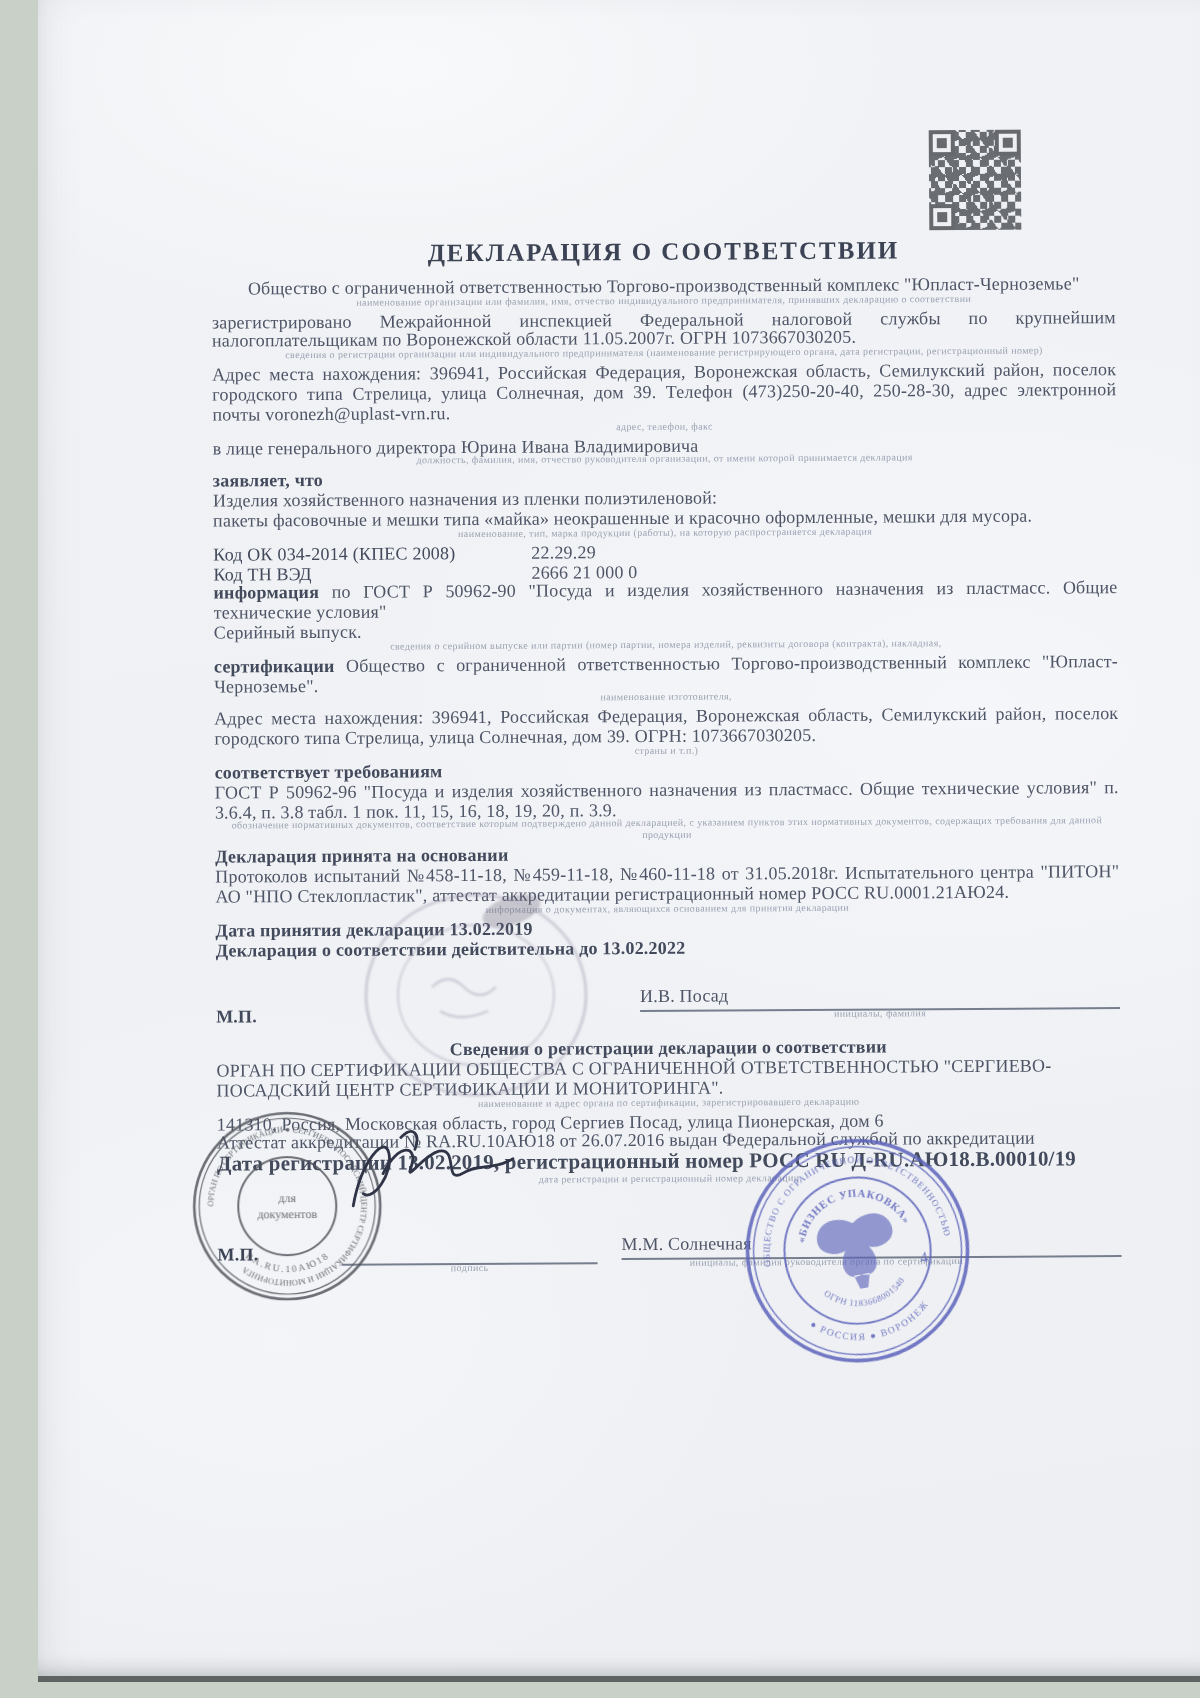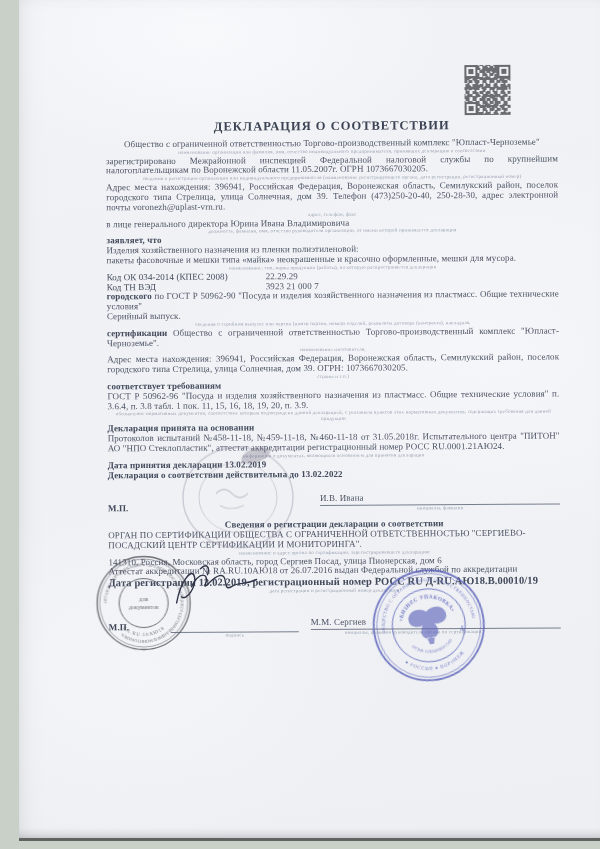--- a/index.html
+++ b/index.html
@@ -105,24 +105,24 @@
     <p class="pl">Изделия хозяйственного назначения из пленки полиэтиленовой:</p>
     <p class="pl">пакеты фасовочные и мешки типа «майка» неокрашенные и красочно оформленные, мешки для мусора.</p>
     <span class="cap">наименование, тип, марка продукции (работы), на которую распространяется декларация</span>
 
     <p class="coderow">
       <span class="codelabel">Код ОК 034-2014 (КПЕС 2008)</span>
       <span>22.29.29</span>
     </p>
     <p class="coderow">
       <span class="codelabel">Код ТН ВЭД</span>
-      <span>3923 21 000 7</span>
+      <span>2666 21 000 0</span>
     </p>
 
-    <p class="p"><span class="b">городского</span><span> по ГОСТ Р 50962-90 "Посуда и изделия хозяйственного назначения из пластмасс. Общие технические условия"</span></p>
+    <p class="p"><span class="b">информация</span><span> по ГОСТ Р 50962-90 "Посуда и изделия хозяйственного назначения из пластмасс. Общие технические условия"</span></p>
 
     <p class="pl">Серийный выпуск.</p>
     <span class="cap">сведения о серийном выпуске или партии (номер партии, номера изделий, реквизиты договора (контракта), накладная,</span>
 
     <p class="p"><span class="b">сертификации</span><span> Общество с ограниченной ответственностью Торгово-производственный комплекс "Юпласт-Черноземье".</span></p>
     <span class="cap">наименование изготовителя,</span>
 
     <p class="p">Адрес места нахождения: 396941, Российская Федерация, Воронежская область, Семилукский район, поселок городского типа Стрелица, улица Солнечная, дом 39. ОГРН: 1073667030205.</p>
     <span class="cap">страны и т.п.)</span>
 
@@ -134,21 +134,21 @@
     <p class="p">Протоколов испытаний №458-11-18, №459-11-18, №460-11-18 от 31.05.2018г. Испытательного центра "ПИТОН" АО "НПО Стеклопластик", аттестат аккредитации регистрационный номер РОСС RU.0001.21АЮ24.</p>
     <span class="cap">информация о документах, являющихся основанием для принятия декларации</span>
 
     <p class="pl b">Дата принятия декларации 13.02.2019</p>
     <p class="pl b">Декларация о соответствии действительна до 13.02.2022</p>
 
     <div class="mprow">
       <span class="mplabel">М.П.</span>
       <span class="mpspacer"></span>
       <div class="signer">
-        <div class="nameline"><span>И.В. Ивана</span></div>
+        <div class="nameline"><span>И.В. Посад</span></div>
         <span class="cap">инициалы, фамилия</span>
       </div>
     </div>
 
     <p class="pc b h2">Сведения о регистрации декларации о соответствии</p>
 
     <p class="pl">ОРГАН ПО СЕРТИФИКАЦИИ ОБЩЕСТВА С ОГРАНИЧЕННОЙ ОТВЕТСТВЕННОСТЬЮ "СЕРГИЕВО-ПОСАДСКИЙ ЦЕНТР СЕРТИФИКАЦИИ И МОНИТОРИНГА".</p>
     <span class="cap">наименование и адрес органа по сертификации, зарегистрировавшего декларацию</span>
 
     <p class="pl">141310, Россия, Московская область, город Сергиев Посад, улица Пионерская, дом 6</p>
@@ -158,21 +158,21 @@
     <span class="cap">дата регистрации и регистрационный номер декларации</span>
 
     <div class="botrow">
       <span class="mp2">М.П.</span>
       <div class="sigblock">
         <div class="sigline"></div>
         <span class="cap">подпись</span>
       </div>
       <span class="botgap"></span>
       <div class="kis">
-        <div class="nameline"><span>М.М. Сергиев</span></div>
+        <div class="nameline"><span>М.М. Солнечная</span></div>
         <span class="cap left">инициалы, фамилия руководителя органа по сертификации</span>
       </div>
     </div>
   </main>
 
   <svg class="faintstamp" width="120" height="112" viewBox="0 0 120 112">
     <ellipse cx="60" cy="56" rx="55" ry="50" fill="none" stroke="#9288a3" stroke-width="1.4"></ellipse>
     <ellipse cx="60" cy="56" rx="39" ry="35" fill="none" stroke="#9288a3" stroke-width=".9"></ellipse>
     <ellipse cx="78" cy="14" rx="15" ry="7" fill="#6a6378" opacity=".8" transform="rotate(-18 78 14)"></ellipse>
     <path d="M38,52 q8,-8 16,0 q8,8 16,0 M42,64 q10,6 24,0" fill="none" stroke="#9288a3" stroke-width="1.2"></path>

